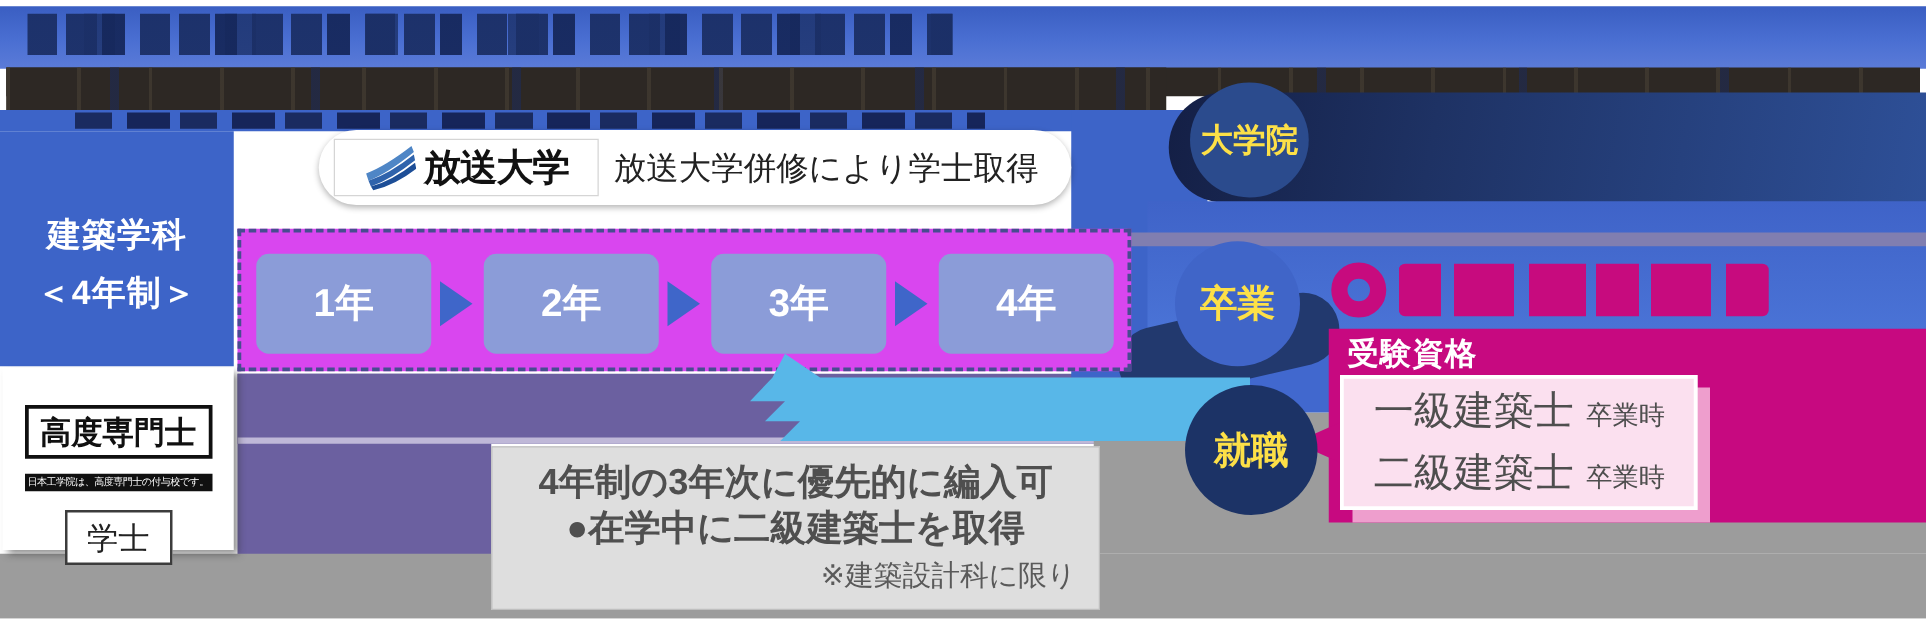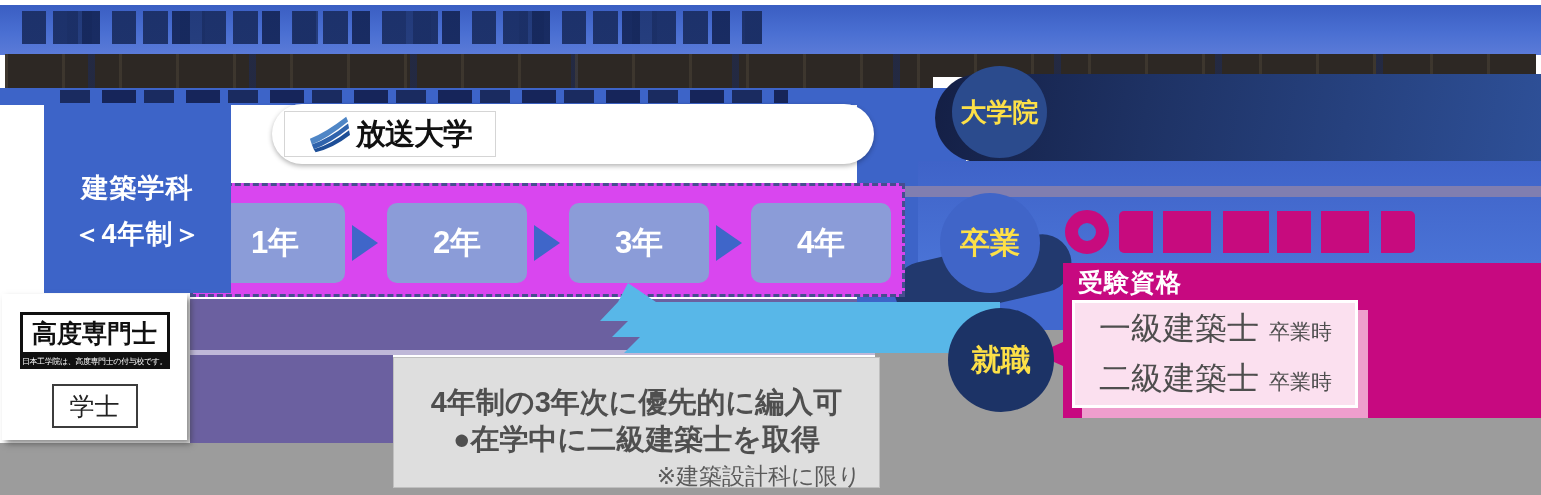--- a/index.html
+++ b/index.html
@@ -19,25 +19,25 @@
   .charcoalB{left:5px;top:54px;width:928px;height:39px;}
   .charcoal{background-color:#2d2824;background-image:
       repeating-linear-gradient(90deg,rgba(74,66,54,.55) 0 3px,transparent 3px 57px),
       repeating-linear-gradient(90deg,transparent 0 83px,rgba(26,43,96,.5) 83px 90px,transparent 90px 161px);}
   .blue-strip{left:0;top:88px;width:962px;height:17px;background:#3d64c8;}
   .garble2{left:60px;top:90px;width:728px;height:13px;
     background-image:repeating-linear-gradient(90deg,#1a2b60 0 30px,transparent 30px 42px,#16255a 42px 76px,transparent 76px 84px);}
 
   
   .dept-box{left:0;top:105px;width:187px;height:188px;background:#3d64c8;
-    display:flex;flex-direction:column;align-items:center;justify-content:center;gap:10px;padding-top:24px;margin-left:44px;}
+    display:flex;flex-direction:column;align-items:center;justify-content:center;gap:10px;padding-top:24px;}
   .dept-box div{color:#fff;font-weight:bold;font-size:27px;letter-spacing:1px;}
   .cred-box{left:2px;top:294px;width:185px;height:146px;background:#fff;
     box-shadow:4px 4px 6px rgba(50,50,50,.55);padding-top:18px;}
-  .badge{width:150px;margin:0 auto;border:3px solid #101010;text-align:center;
+  .badge{width:150px;margin:12px auto;border:3px solid #101010;text-align:center;
     font-weight:bold;font-size:25px;color:#101010;padding:2px 0;background:#fff;}
   .badge-strip{width:150px;height:14px;margin:0 auto;background:#101010;color:#fff;
     font-size:8px;letter-spacing:-0.4px;text-align:center;line-height:14px;white-space:nowrap;overflow:hidden;}
   .gakushi{width:86px;height:44px;margin:15px auto 0;border:2px solid #3c3c3c;
     display:flex;align-items:center;justify-content:center;font-size:25px;color:#222;background:#fff;}
 
   
   .purple-tall{left:190px;top:299px;width:203px;height:145px;background:#6b60a0;}
   .purple-band{left:190px;top:299px;width:800px;height:56px;background:#6b60a0;border-bottom:5px solid #bfb8d8;}
   .gray-right{left:875px;top:330px;width:666px;height:113px;background:#9c9c9c;}
@@ -75,37 +75,37 @@
   .year-box{position:absolute;top:17px;width:140px;height:80px;border-radius:10px;background:#8b9cd8;
     display:flex;align-items:center;justify-content:center;color:#fff;font-weight:bold;font-size:31px;}
   .year-arrow{position:absolute;top:39px;width:0;height:0;
     border-left:26px solid #3f66c9;border-top:18px solid transparent;border-bottom:18px solid transparent;}
 
   
   .lb-arrow{left:598px;top:283px;width:402px;height:70px;background:#58b7e8;
     clip-path:polygon(30px 0,58px 19px,402px 19px,402px 70px,26px 70px,42px 54px,14px 54px,30px 38px,2px 38px,20px 19px);}
 
   
-  .pill{left:272px;top:104px;width:602px;height:60px;border-radius:30px;background:#fff;
+  .pill{left:255px;top:104px;width:602px;height:60px;border-radius:30px;background:#fff;
     box-shadow:0 2px 5px rgba(0,0,0,.3);display:flex;align-items:center;padding-left:12px;}
   .logo-box{width:212px;height:46px;border:1px solid #d5d5d5;background:#fff;
     display:flex;align-items:center;justify-content:center;gap:6px;}
   .logo-text{font-size:30px;font-weight:bold;color:#111;letter-spacing:-1px;}
   .pill-desc{margin-left:12px;font-size:26px;color:#222;}
 
   
   .circle{display:flex;align-items:center;justify-content:center;border-radius:50%;
     color:#fde047;font-weight:bold;}
   .c-daigakuin{left:952px;top:66px;width:95px;height:92px;background:#2b4b8d;font-size:26px;}
   .c-sotsugyo{left:940px;top:193px;width:100px;height:100px;background:#4065c8;font-size:30px;}
   .c-shushoku{left:948px;top:308px;width:106px;height:104px;background:#1c3366;font-size:30px;}
 
   
   .note-box{left:393px;top:357px;width:487px;height:131px;background:#dedede;border:1px solid #bfbfbf;
-    padding-top:26px;}
+    padding-top:10px;}
   .note-line{text-align:center;font-weight:bold;font-size:29px;color:#4f4f4f;line-height:37px;}
   .note-small{text-align:right;padding-right:18px;font-size:23px;color:#5a5a5a;margin-top:3px;}
 </style>
 </head>
 <body>
 
 <div id="canvas">
 
   <div class="abs top-bar"></div>
   <div class="abs garble1"></div>
@@ -166,20 +166,21 @@
 
   <div class="abs pill">
     <div class="logo-box">
       <svg width="42" height="38" viewBox="0 0 44 38">
         <path d="M2 24 Q 18 18 40 1 L 42 6 Q 20 24 4 30 Z" fill="#4f86c6"></path>
         <path d="M4 30 Q 22 24 42 8 L 43 13 Q 23 29 6 35 Z" fill="#2f63ac"></path>
         <path d="M6 35 Q 24 30 43 15 L 44 20 Q 26 34 8 38 Z" fill="#1d4e97"></path>
       </svg>
       <span class="logo-text">放送大学</span>
     </div>
+    <span class="pill-desc">放送大学併修により学士取得</span>
   </div>
 
   <div class="abs circle c-daigakuin">
     <span>大学院</span>
     </div>
   <div class="abs circle c-shushoku">
     <span>就職</span>
     </div>
   <div class="abs circle c-sotsugyo">
     <span>卒業</span>

